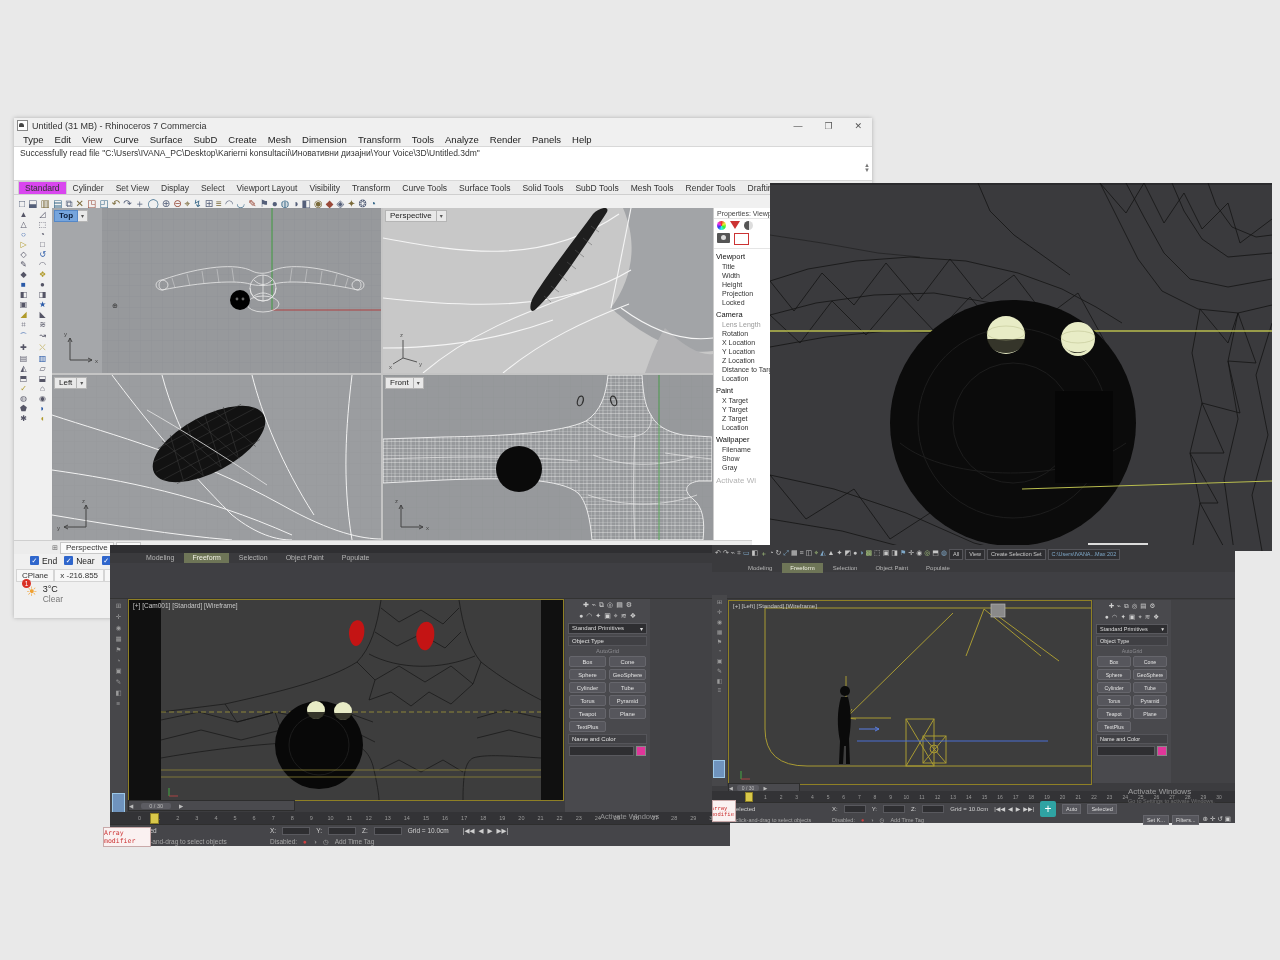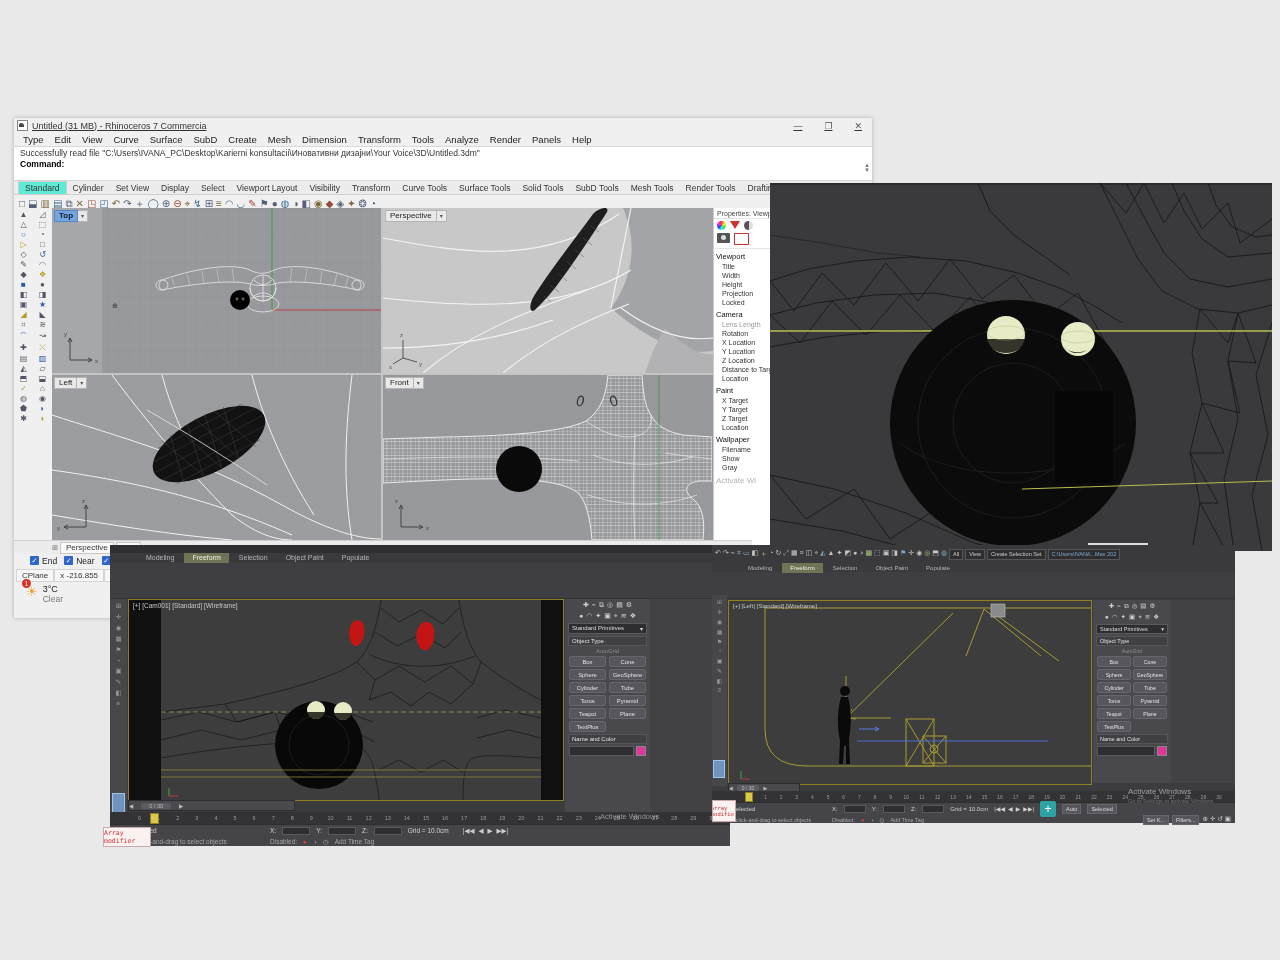--- a/index.html
+++ b/index.html
@@ -1,30 +1,30 @@
 <!DOCTYPE html>
 <html><head>
 <meta charset="utf-8">
 <style>
   html,body{margin:0;padding:0;background:#e9e9e9;font-family:"Liberation Sans","DejaVu Sans",sans-serif;}
   #canvas{position:relative;width:1280px;height:960px;background:#e9e9e9;overflow:hidden;}
   .abs{position:absolute;}
   
   #rhino{left:14px;top:118px;width:858px;height:500px;background:#f0f0f0;z-index:1;box-shadow:0 0 4px rgba(0,0,0,.25);}
-  .r-title{height:15px;display:flex;align-items:center;font-size:9px;color:#333;padding-left:3px;text-decoration:underline;}
+  .r-title{height:15px;display:flex;align-items:center;font-size:9px;color:#333;padding-left:3px;}
   .r-logo{width:9px;height:9px;background:#fff;border:1px solid #888;margin-right:4px;position:relative;}
   .r-logo:after{content:"";position:absolute;left:1px;top:2px;width:5px;height:4px;background:#444;border-radius:2px 3px 0 0;}
   .r-ctrl{margin-left:auto;display:flex;gap:22px;padding-right:10px;color:#555;font-size:9px;}
   .r-menu{height:13px;display:flex;gap:11px;padding-left:9px;align-items:center;font-size:9.5px;color:#222;}
   .r-cmd{height:32px;background:#fff;border-top:1px solid #d8d8d8;border-bottom:1px solid #d8d8d8;font-size:8.5px;color:#333;line-height:10.5px;padding:1px 0 0 6px;position:relative;overflow:hidden;}
   .r-cmd .prompt{font-weight:bold;color:#000;}
   .r-spin{position:absolute;right:2px;top:16px;font-size:6px;color:#777;line-height:5px;text-align:center;}
   .r-tabs{height:13px;background:#ececec;border-bottom:1px solid #cfcfcf;display:flex;align-items:flex-end;font-size:8.5px;color:#333;padding-left:4px;}
   .r-tabs span{padding:1px 6px;}
-  .r-tabs span:first-child{background:#5eead4;border:1px solid #cfcfcf;border-bottom:none;}
+  .r-tabs span:first-child{background:#d946ef;border:1px solid #cfcfcf;border-bottom:none;}
   .r-icons{height:17px;display:flex;align-items:center;gap:3px;padding-left:5px;font-size:10px;color:#55607a;overflow:hidden;}
   .r-icons span:nth-child(3n){color:#7a6a3a;} .r-icons span:nth-child(4n){color:#3a6a8a;} .r-icons span:nth-child(7n){color:#9a4a3a;}
   .r-left{left:0;top:90px;width:38px;height:345px;display:grid;grid-template-columns:1fr 1fr;align-content:start;justify-items:center;row-gap:1px;font-size:8px;color:#556;padding-top:2px;}
   .r-left span:nth-child(5n){color:#2a5aa8;} .r-left span:nth-child(7n){color:#b09a2a;}
   .r-views{left:38px;top:90px;width:661px;height:332px;display:grid;grid-template-columns:329px 330px;grid-template-rows:165px 165px;gap:2px;background:#c4c4c4;}
   .vp{position:relative;overflow:hidden;background:#97999c;}
   .vplabel{position:absolute;left:2px;top:2px;display:flex;align-items:center;font-size:8px;color:#222;z-index:2;}
   .vplabel .nm{background:#e9e9e9;border:1px solid #b5b5b5;padding:0 4px;height:10px;line-height:10px;}
   .vplabel .dd{background:#e9e9e9;border:1px solid #b5b5b5;border-left:none;width:9px;height:10px;line-height:10px;text-align:center;font-size:6px;color:#555;}
   .vplabel.active .nm{background:#76a5dd;border-color:#5588c8;color:#0d1f3c;font-weight:bold;}
@@ -116,21 +116,20 @@
         <span>Dimension</span>
         <span>Transform</span>
         <span>Tools</span>
         <span>Analyze</span>
         <span>Render</span>
         <span>Panels</span>
         <span>Help</span>
       </div>
     <div class="r-cmd">
       <div>Successfully read file "C:\Users\IVANA_PC\Desktop\Karierni konsultacii\Иновативни дизајни\Your Voice\3D\Untitled.3dm"</div>
-      <div class="prompt">Command:</div>
       <div class="r-spin">▲<br>▼</div>
     </div>
     <div class="r-tabs">
 
     <span>Standard</span>
         <span>Cylinder</span>
         <span>Set View</span>
         <span>Display</span>
         <span>Select</span>
         <span>Viewport Layout</span>

